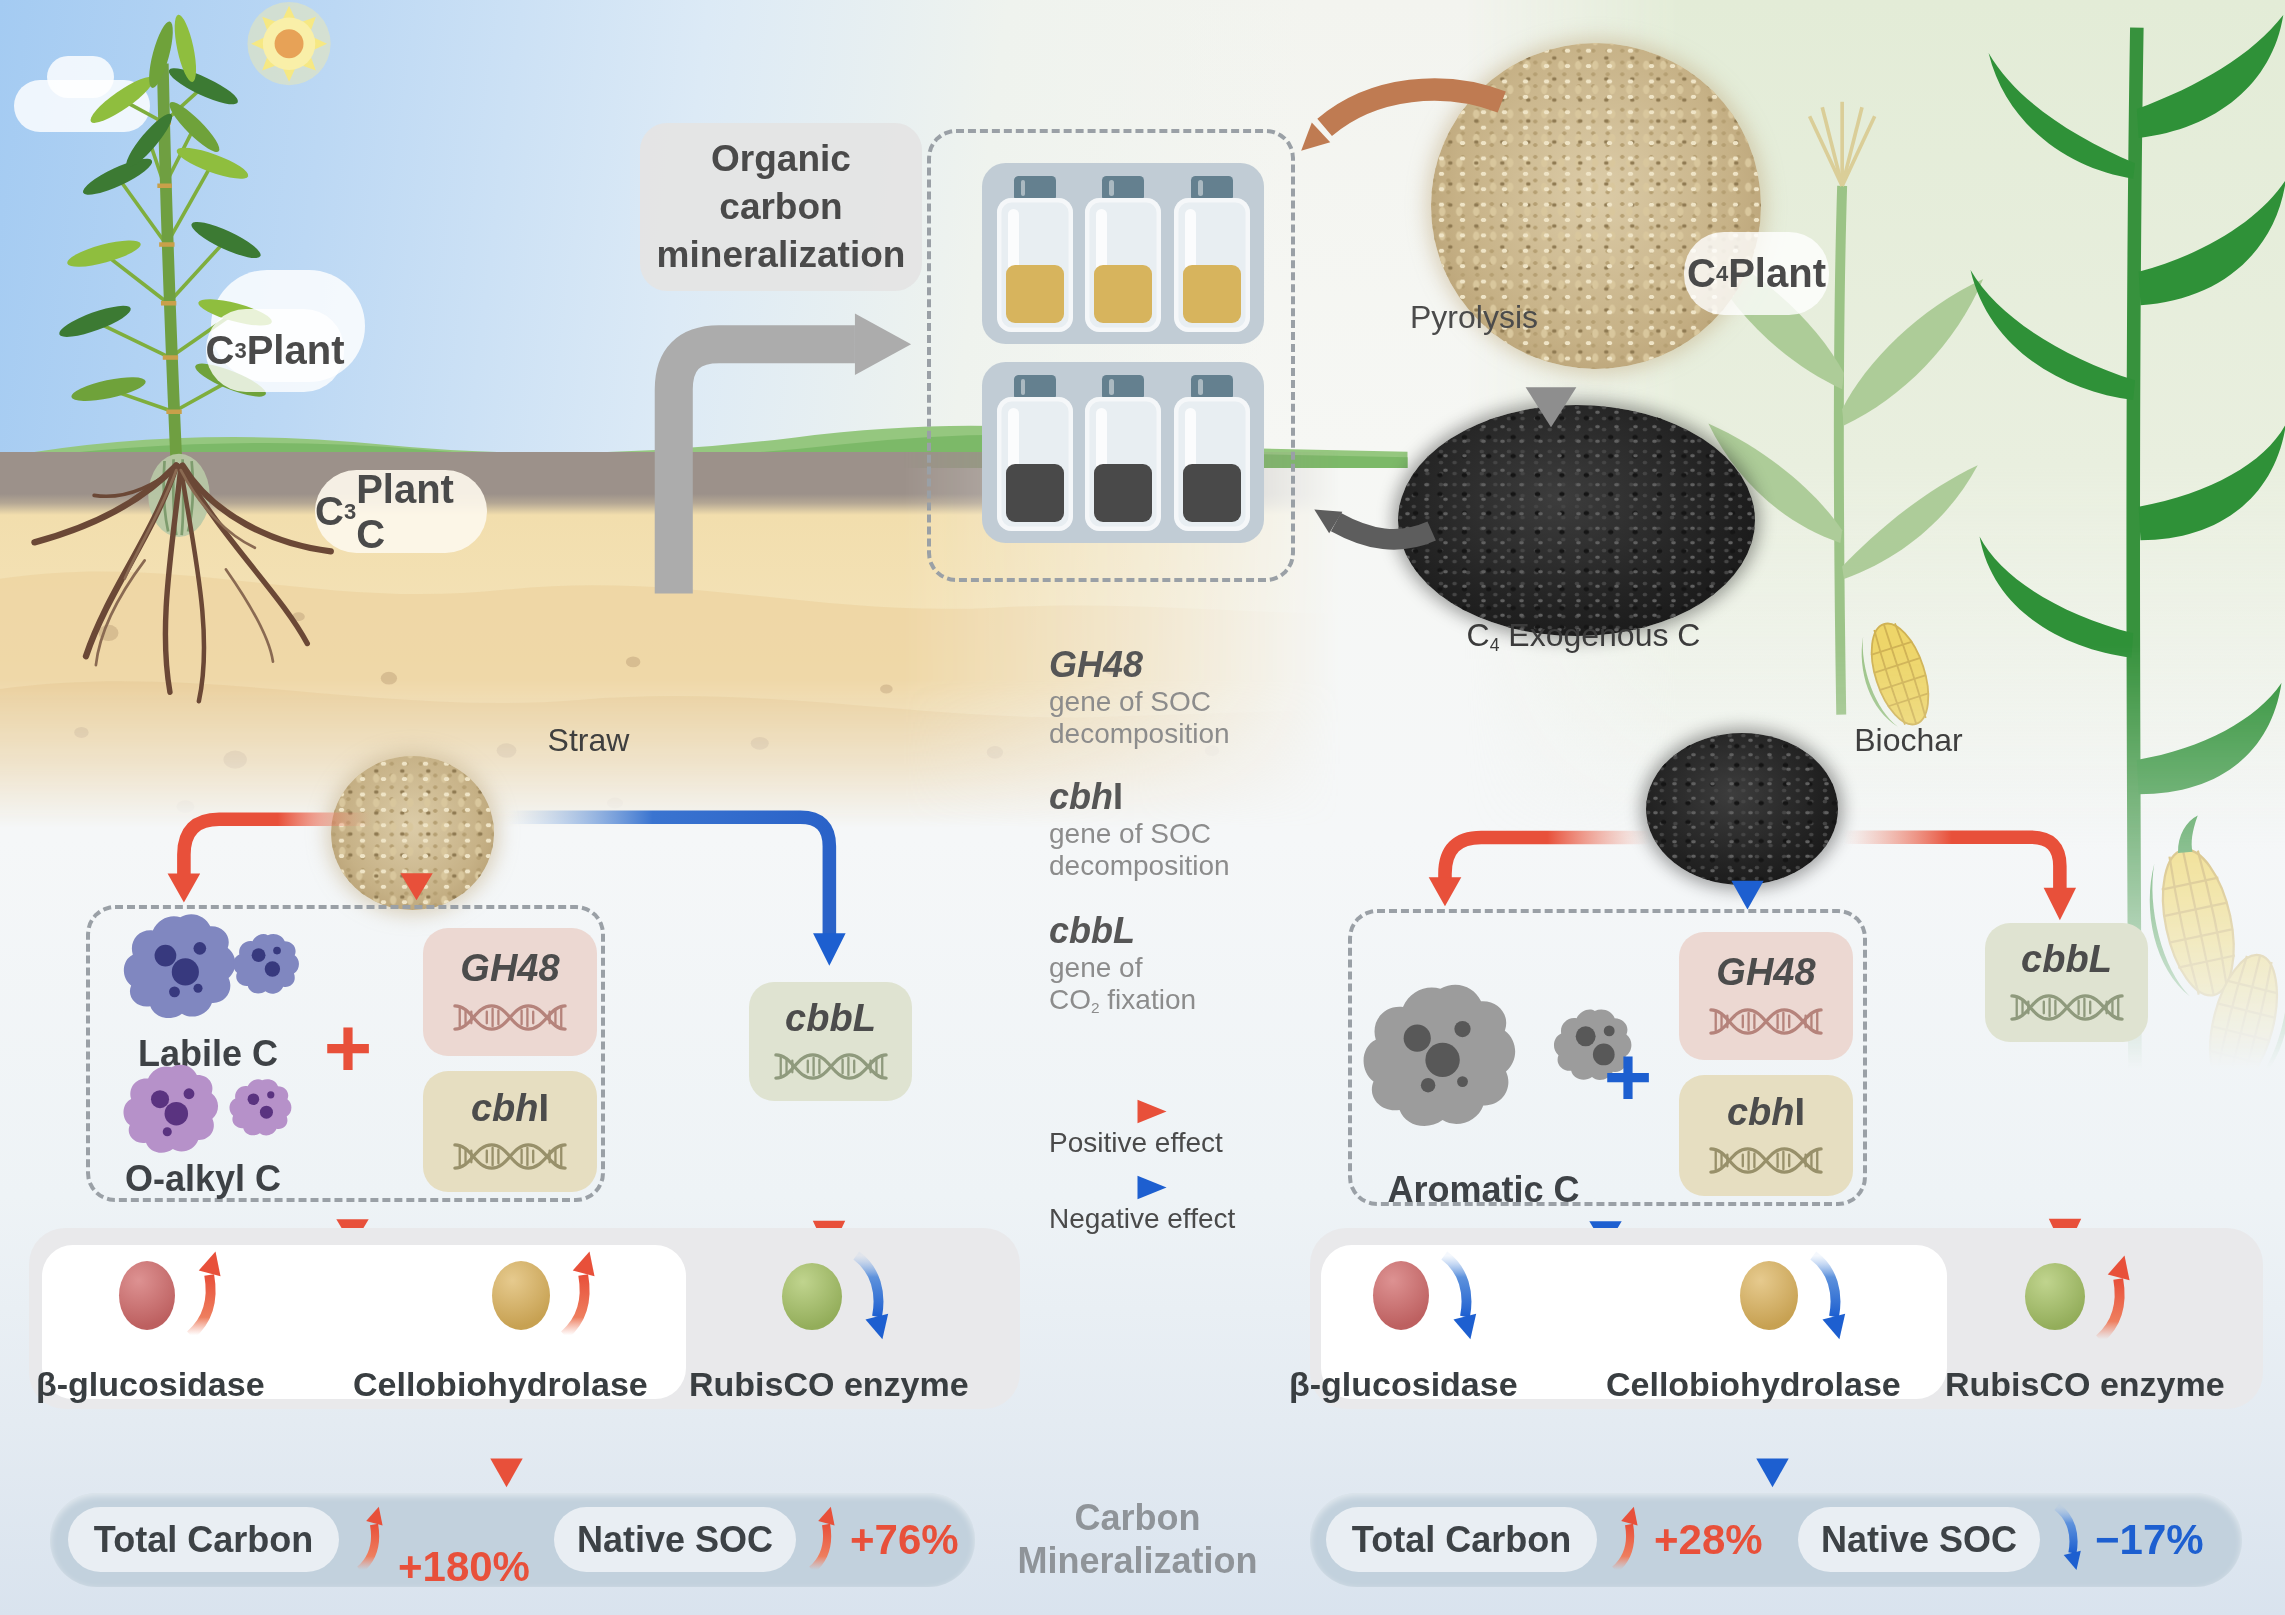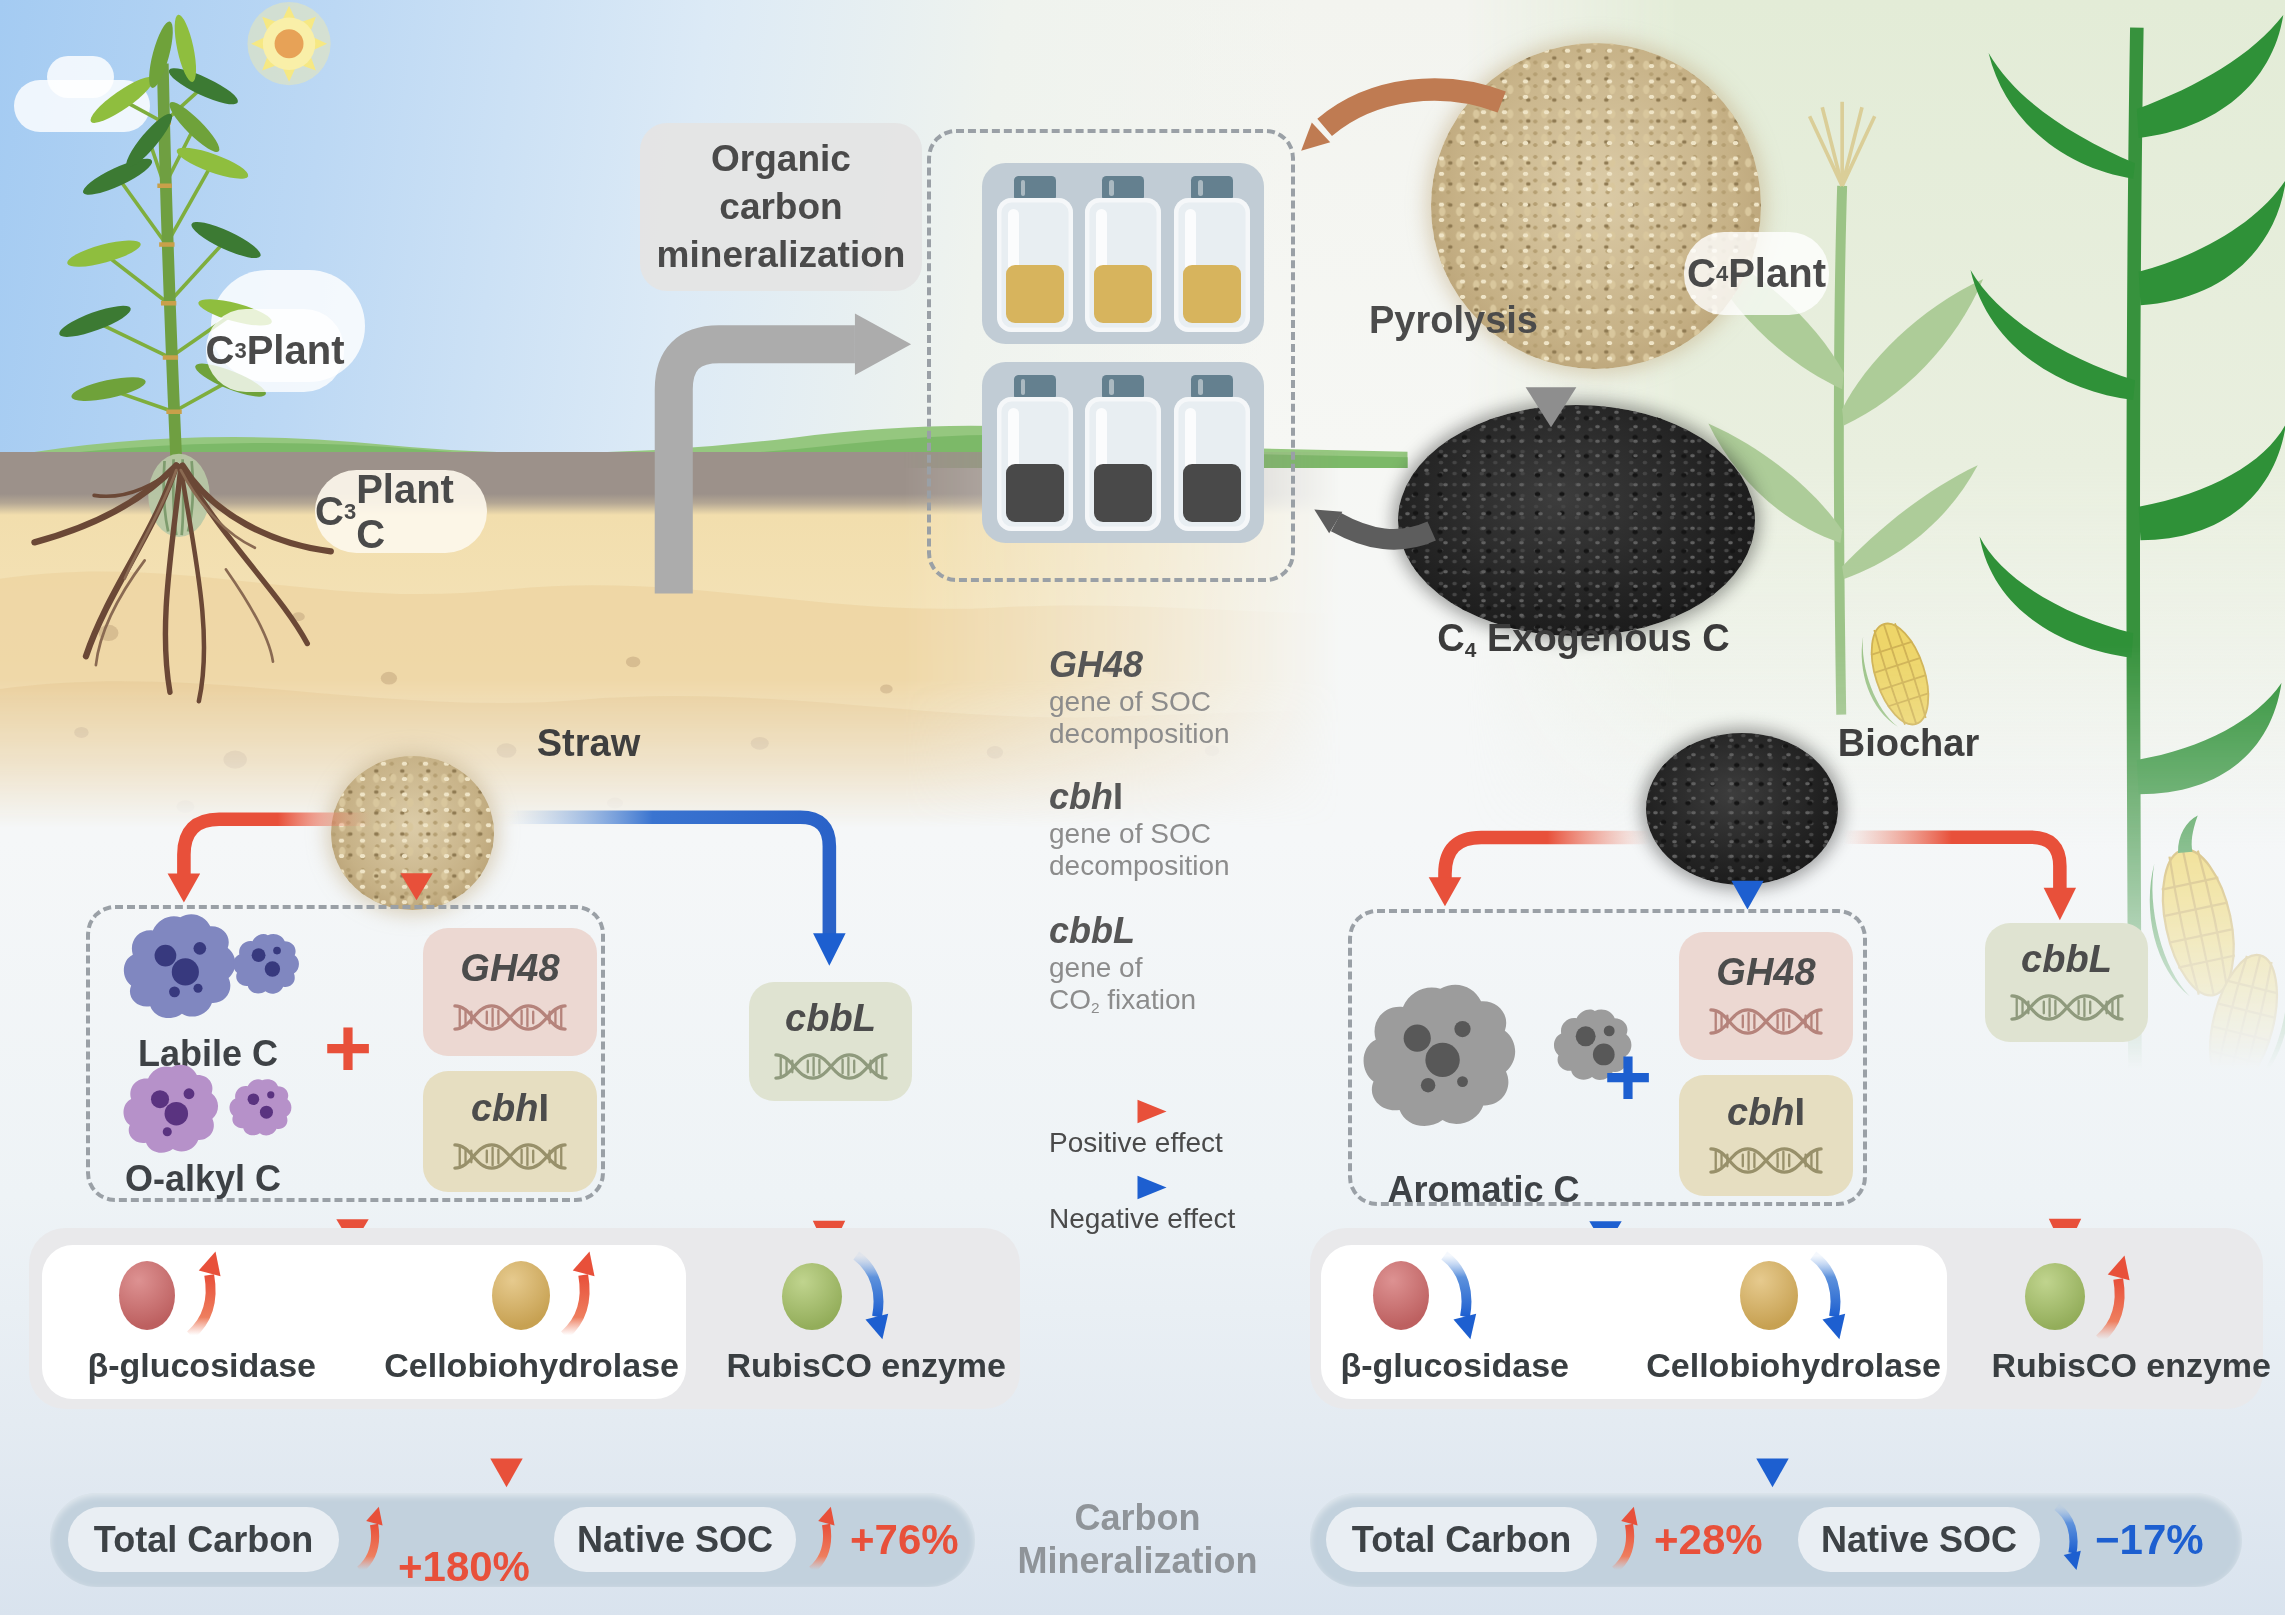--- a/index.html
+++ b/index.html
@@ -44,21 +44,21 @@
     radial-gradient(#454545 1.8px,transparent 2.7px);
     background-size:19px 14.5px,24.4px 19px,13.6px 11px;
     background-position:0 0,5.4px 3.6px,9px 8.1px;}
 
   
   .pill-label{display:flex;align-items:center;justify-content:center;
     font-weight:bold;font-size:40px;color:#4a4a4a;}
   .bubble{background:rgba(255,255,255,.8);border-radius:40px;}
   .warm{background:rgba(253,247,236,.92);border-radius:42px;}
   .sub{font-size:.55em;vertical-align:-0.28em;}
-  .t-big{font-weight:bold;font-size:38px;color:#3e4246;text-align:center;}
+  .t-big{font-weight:normal;font-size:32px;color:#3e4246;text-align:center;}
   .t-gray{color:#4b4b4b;}
   .org-box{background:rgba(228,228,228,.96);border-radius:27px;display:flex;flex-direction:column;
     align-items:center;justify-content:center;font-weight:bold;font-size:37px;line-height:1.3;color:#4a4a4a;text-align:center;}
 
   
   .dash-box{border:4.5px dashed #9aa0a6;border-radius:29px;}
   .jar-panel{background:#c1ccd5;border-radius:23.5px;}
   .jar{position:absolute;width:76px;height:159px;}
   .jar .cap{width:42px;height:25px;background:#64808f;border-radius:4.5px;margin:0 auto;position:relative;}
   .jar .cap::after{content:"";position:absolute;left:7.2px;top:4.5px;width:4.5px;height:15.4px;background:rgba(255,255,255,.45);border-radius:2.7px;}
@@ -88,21 +88,21 @@
   .plus{font-weight:bold;font-size:83px;line-height:90px;text-align:center;}
   .plus.red{color:#e8503a;} .plus.blue{color:#1d5fd0;}
 
   
   .enz-container{background:#e9e9eb;border-radius:36px;}
   .enz-white{background:#ffffff;border-radius:31px;}
   .enz{border-radius:50%;}
   .enz.bglu{background:radial-gradient(circle at 35% 28%,#dd9292 0%,#bd6060 75%);}
   .enz.cello{background:radial-gradient(circle at 35% 28%,#e6ca8e 0%,#c7a152 75%);}
   .enz.rubi{background:radial-gradient(circle at 35% 28%,#c0d48e 0%,#93ad5a 75%);}
-  .enz-label{font-weight:bold;font-size:34px;color:#393e41;text-align:right;}
+  .enz-label{font-weight:bold;font-size:34px;color:#393e41;text-align:left;margin-top:19px;}
 
   
   .result-bar{background:#c2d1dd;border-radius:47px;box-shadow:inset 0 2.7px 7.2px rgba(255,255,255,.55);}
   .pill{background:#e9eef3;border-radius:34px;display:flex;align-items:center;justify-content:center;
     font-weight:bold;font-size:36px;color:#3d4246;}
   .pct{font-weight:bold;font-size:42px;line-height:65px;}
   .pct.red{color:#e8503a;} .pct.blue{color:#1d5fd0;text-align:right;}
   .cm-label{font-weight:bold;font-size:36px;line-height:43px;color:#8f9499;text-align:center;}
 </style>
 </head>

